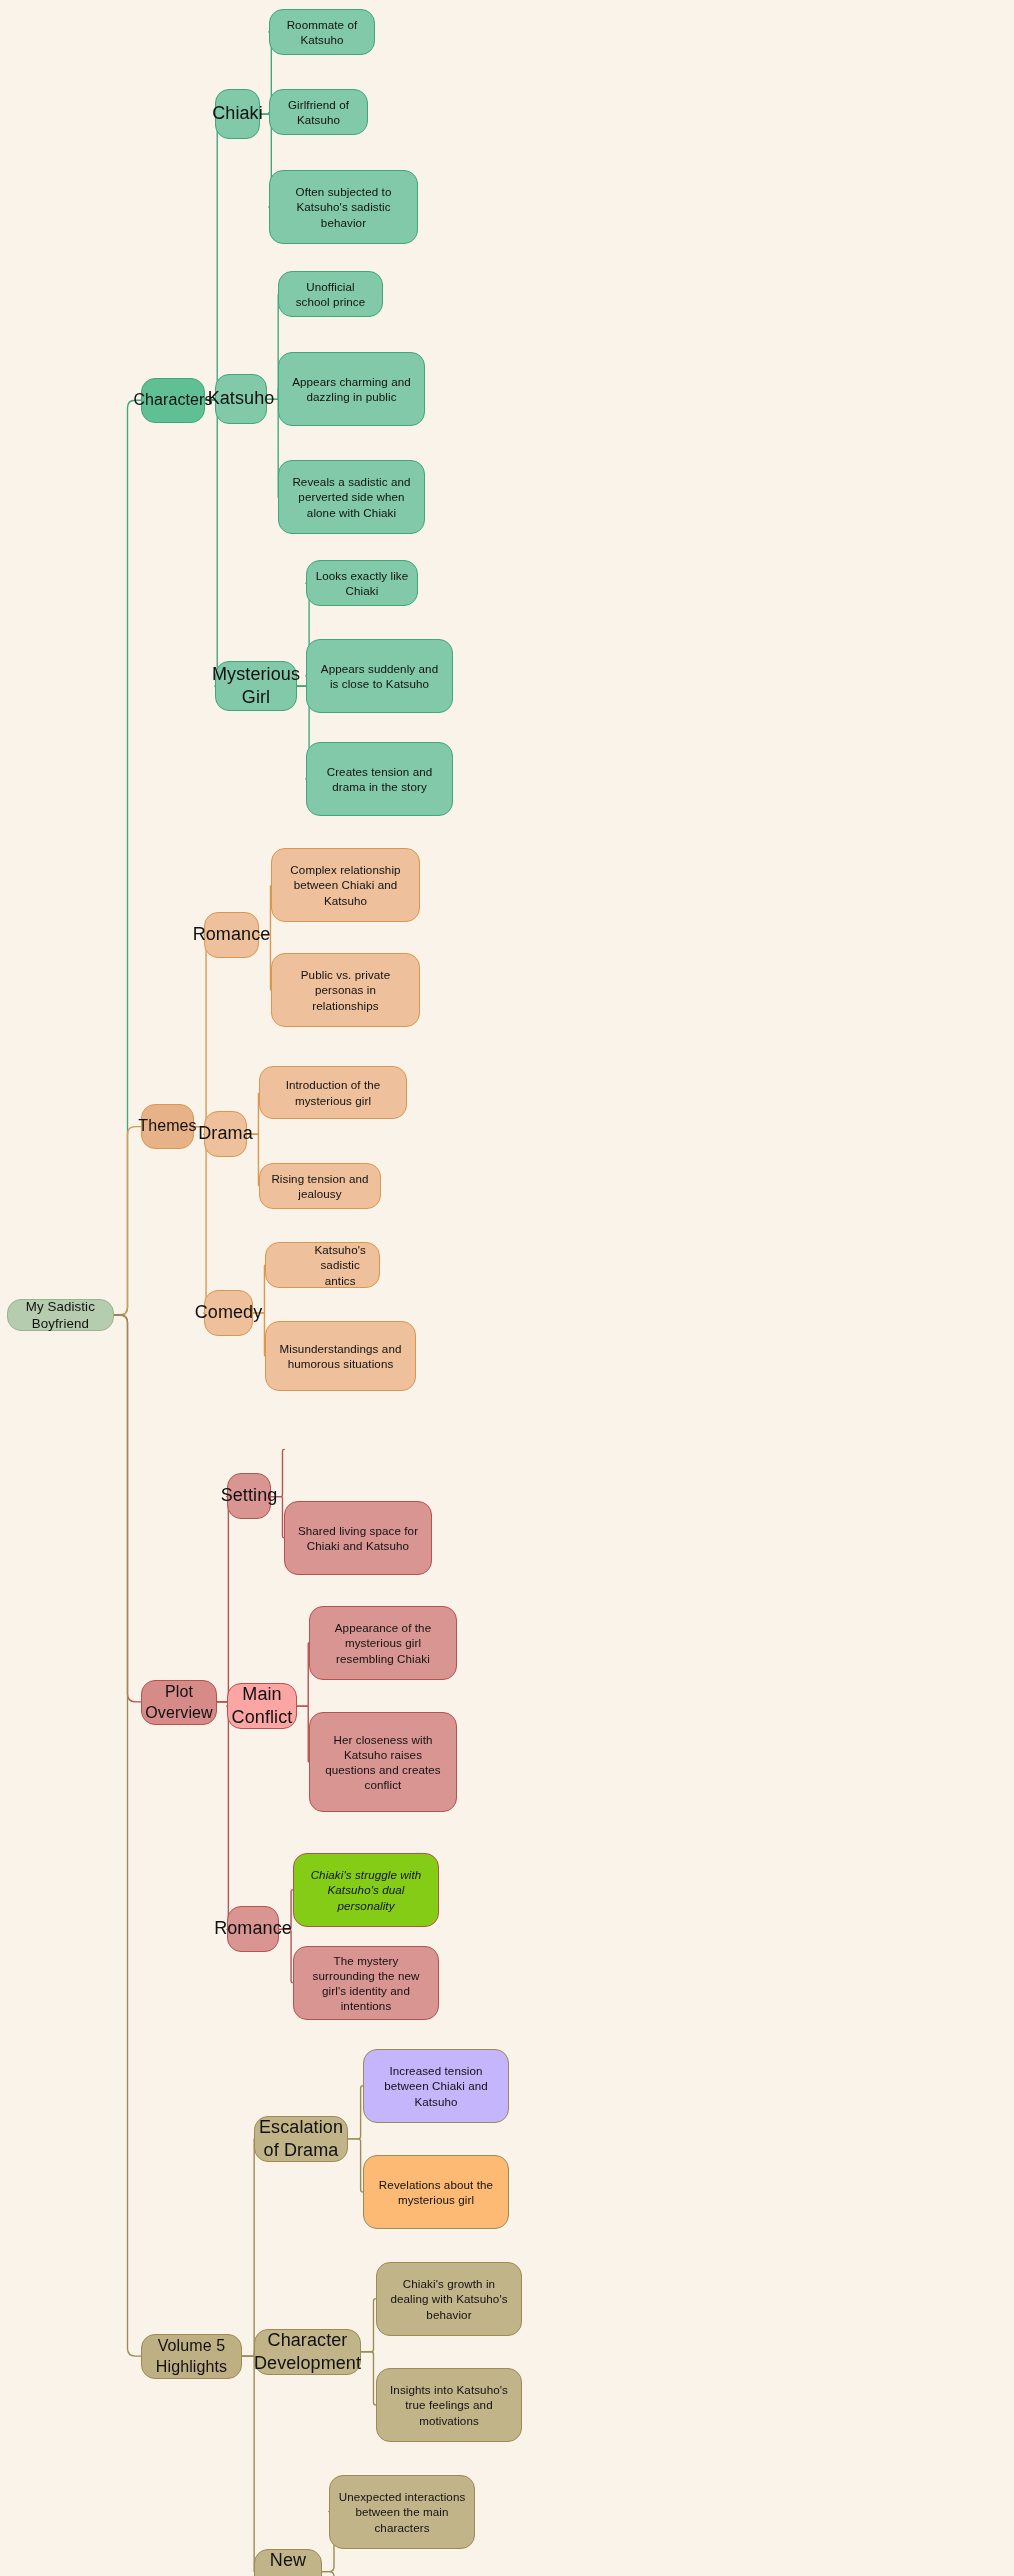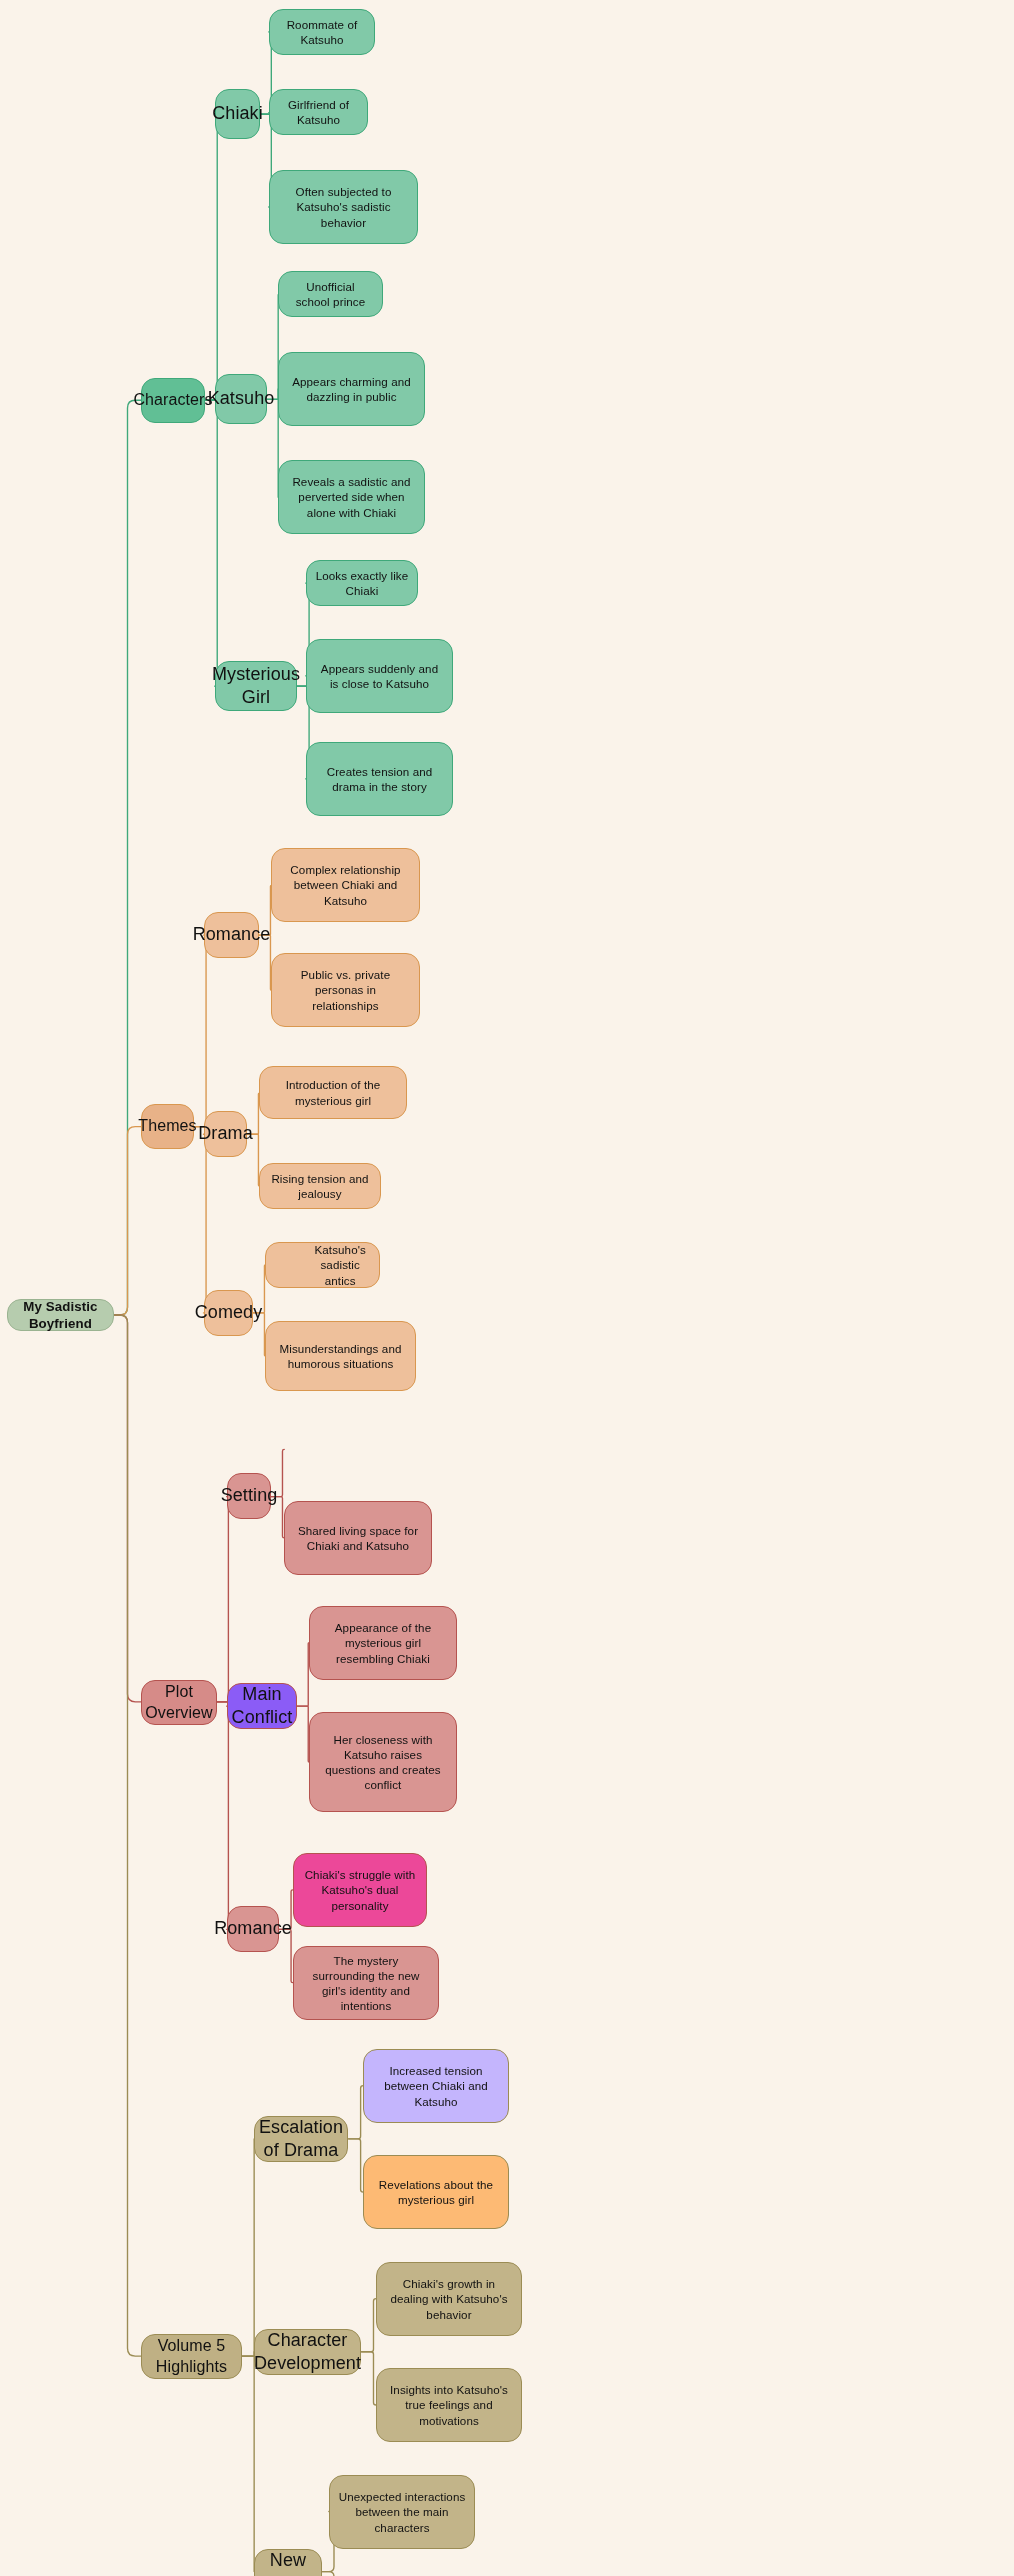--- a/index.html
+++ b/index.html
@@ -31,21 +31,21 @@
     border-radius: 14px;
     display: flex;
     align-items: center;
     justify-content: center;
     text-align: center;
     color: #111111;
     line-height: 1.30;
     padding: 3.4px 8.6px;
     letter-spacing: 0.1px;
   }
-  .lvl0 { font-size: 13.3px; font-weight: bold; }
+  .lvl0 { font-size: 13.3px; }
   .lvl1 { font-size: 16px; }
   .lvl2 { font-size: 18px; }
   .lvl3 { font-size: 11.6px; }
 </style>
 </head>
 <body>
 
 <div id="canvas">
   <svg id="edges" viewBox="0 0 1181 3000" width="1014" height="2576">
       <path d="M 133 1531.5 L 139.5 1531.5 Q 148.5 1531.5 148.5 1522.5 L 148.5 475 Q 148.5 466 157.5 466 L 164 466" fill="none" stroke="#3fa87a" stroke-width="1.6" stroke-linecap="round"></path>
@@ -114,25 +114,25 @@
       <div class="node lvl2" style="left: 204px; top: 1111px; width: 43px; min-height: 46px; height: 46px; background: rgb(238, 192, 155); border: 0.9px solid rgb(217, 151, 79);">Drama</div>
       <div class="node lvl3" style="left: 259px; top: 1066px; width: 148px; min-height: 53px; height: 53px; background: rgb(238, 192, 155); border: 0.9px solid rgb(217, 151, 79);">Introduction of the mysterious girl</div>
       <div class="node lvl3" style="left: 259px; top: 1163px; width: 122px; min-height: 46px; height: 46px; background: rgb(238, 192, 155); border: 0.9px solid rgb(217, 151, 79);">Rising tension and jealousy</div>
       <div class="node lvl2" style="left: 204px; top: 1290px; width: 49px; min-height: 46px; height: 46px; background: rgb(238, 192, 155); border: 0.9px solid rgb(217, 151, 79);">Comedy</div>
       <div class="node lvl3" style="left: 265px; top: 1242px; width: 115px; min-height: 46px; height: 46px; background: rgb(238, 192, 155); border: 0.9px solid rgb(217, 151, 79); padding-left: 44px;">Katsuho's sadistic antics</div>
       <div class="node lvl3" style="left: 265px; top: 1321px; width: 151px; min-height: 70px; height: 70px; background: rgb(238, 192, 155); border: 0.9px solid rgb(217, 151, 79);">Misunderstandings and humorous situations</div>
       <div class="node lvl1" style="left: 141px; top: 1680px; width: 76px; min-height: 45px; height: 45px; background: rgb(214, 139, 136); border: 0.9px solid rgb(181, 83, 79);">Plot Overview</div>
       <div class="node lvl2" style="left: 227px; top: 1473px; width: 44px; min-height: 46px; height: 46px; background: rgb(217, 149, 146); border: 0.9px solid rgb(181, 83, 79);">Setting</div>
       <div class="node lvl3" style="left: 284px; top: 1508px; width: 94px; min-height: 45px; height: 45px; background: rgb(217, 149, 146); border: 0.9px solid rgb(181, 83, 79);">School environment</div>
       <div class="node lvl3" style="left: 284px; top: 1501px; width: 148px; min-height: 74px; height: 74px; background: rgb(217, 149, 146); border: 0.9px solid rgb(181, 83, 79);">Shared living space for Chiaki and Katsuho</div>
-      <div class="node lvl2" style="left: 227px; top: 1683px; width: 70px; min-height: 46px; height: 46px; background: #8b5cf6; border: 0.9px solid rgb(181, 83, 79);">Main Conflict</div>
+      <div class="node lvl2" style="left: 227px; top: 1683px; width: 70px; min-height: 46px; height: 46px; background: #fca5a5; border: 0.9px solid rgb(181, 83, 79);">Main Conflict</div>
       <div class="node lvl3" style="left: 309px; top: 1606px; width: 148px; min-height: 74px; height: 74px; background: rgb(217, 149, 146); border: 0.9px solid rgb(181, 83, 79);">Appearance of the mysterious girl resembling Chiaki</div>
       <div class="node lvl3" style="left: 309px; top: 1712px; width: 148px; min-height: 100px; height: 100px; background: rgb(217, 149, 146); border: 0.9px solid rgb(181, 83, 79);">Her closeness with Katsuho raises questions and creates conflict</div>
       <div class="node lvl2" style="left: 227px; top: 1906px; width: 52px; min-height: 46px; height: 46px; background: rgb(217, 149, 146); border: 0.9px solid rgb(181, 83, 79);">Romance</div>
-      <div class="node lvl3" style="left: 293px; top: 1853px; width: 134px; min-height: 74px; height: 74px; background: #ec4899; border: 0.9px solid rgb(181, 83, 79);">Chiaki's struggle with Katsuho's dual personality</div>
+      <div class="node lvl3" style="left: 293px; top: 1853px; width: 146px; min-height: 74px; height: 74px; background: #84cc16; border: 0.9px solid rgb(181, 83, 79); font-style: italic;">Chiaki's struggle with Katsuho's dual personality</div>
       <div class="node lvl3" style="left: 293px; top: 1946px; width: 146px; min-height: 74px; height: 74px; background: rgb(217, 149, 146); border: 0.9px solid rgb(181, 83, 79);">The mystery surrounding the new girl's identity and intentions</div>
       <div class="node lvl1" style="left: 141px; top: 2334px; width: 101px; min-height: 45px; height: 45px; background: rgb(191, 176, 132); border: 0.9px solid rgb(155, 140, 84);">Volume 5 Highlights</div>
       <div class="node lvl2" style="left: 254px; top: 2116px; width: 94px; min-height: 46px; height: 46px; background: rgb(194, 180, 137); border: 0.9px solid rgb(155, 140, 84);">Escalation of Drama</div>
       <div class="node lvl3" style="left: 363px; top: 2049px; width: 146px; min-height: 74px; height: 74px; background: #c4b5fd; border: 0.9px solid rgb(155, 140, 84);">Increased tension between Chiaki and Katsuho</div>
       <div class="node lvl3" style="left: 363px; top: 2155px; width: 146px; min-height: 74px; height: 74px; background: #fdba74; border: 0.9px solid rgb(155, 140, 84);">Revelations about the mysterious girl</div>
       <div class="node lvl2" style="left: 254px; top: 2329px; width: 107px; min-height: 46px; height: 46px; background: rgb(194, 180, 137); border: 0.9px solid rgb(155, 140, 84);">Character Development</div>
       <div class="node lvl3" style="left: 376px; top: 2262px; width: 146px; min-height: 74px; height: 74px; background: rgb(194, 180, 137); border: 0.9px solid rgb(155, 140, 84);">Chiaki's growth in dealing with Katsuho's behavior</div>
       <div class="node lvl3" style="left: 376px; top: 2368px; width: 146px; min-height: 74px; height: 74px; background: rgb(194, 180, 137); border: 0.9px solid rgb(155, 140, 84);">Insights into Katsuho's true feelings and motivations</div>
       <div class="node lvl2" style="left: 254px; top: 2549px; width: 68px; min-height: 46px; height: 46px; background: rgb(194, 180, 137); border: 0.9px solid rgb(155, 140, 84);">New Twists</div>
       <div class="node lvl3" style="left: 329px; top: 2475px; width: 146px; min-height: 74px; height: 74px; background: rgb(194, 180, 137); border: 0.9px solid rgb(155, 140, 84);">Unexpected interactions between the main characters</div>

